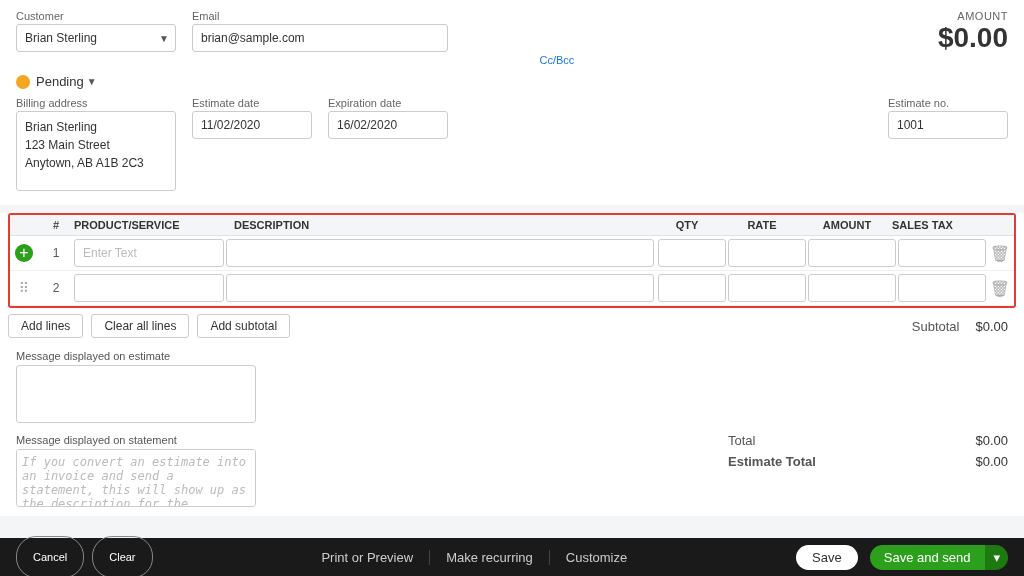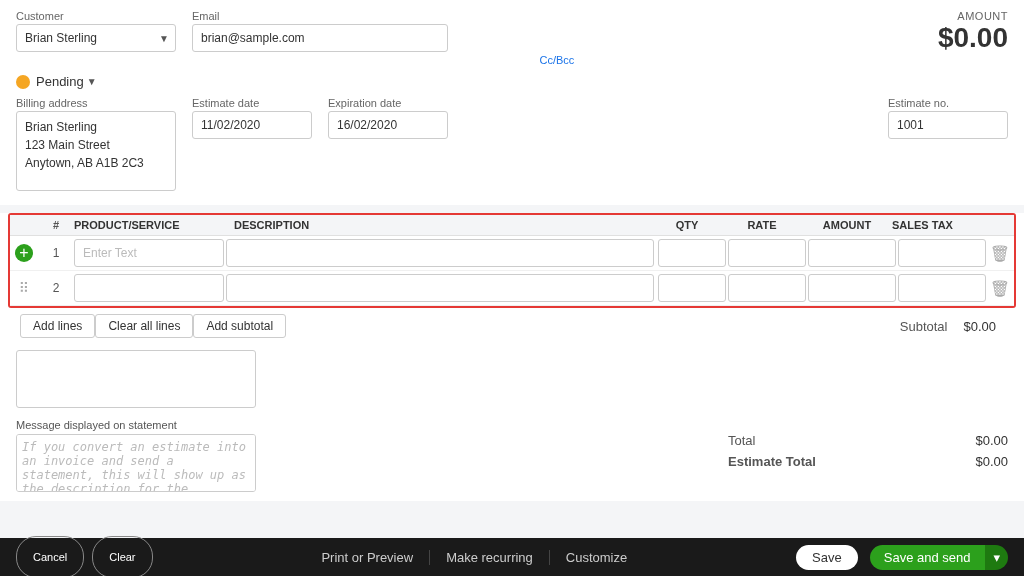--- a/index.html
+++ b/index.html
@@ -72,21 +72,21 @@
 
     .product-input { width: 150px; border: 1.5px solid #2ca01c; border-radius: 3px; height: 26px; padding: 3px 6px; font-size: 12px; color: #aaa; }
     .product-input::placeholder { color: #bbb; font-style: normal; }
     .desc-input { flex: 1; border: 1px solid #ccc; border-radius: 3px; height: 26px; padding: 3px 6px; font-size: 12px; }
     .qty-input { width: 68px; border: 1px solid #ccc; border-radius: 3px; height: 26px; padding: 3px 6px; font-size: 12px; text-align: right; }
     .rate-input { width: 78px; border: 1px solid #ccc; border-radius: 3px; height: 26px; padding: 3px 6px; font-size: 12px; text-align: right; }
     .amount-input { width: 88px; border: 1px solid #ccc; border-radius: 3px; height: 26px; padding: 3px 6px; font-size: 12px; text-align: right; }
     .salestax-input { width: 88px; border: 1px solid #ccc; border-radius: 3px; height: 26px; padding: 3px 6px; font-size: 12px; }
     .delete-btn { width: 28px; display: flex; align-items: center; justify-content: center; color: #aaa; cursor: pointer; font-size: 16px; background: none; border: none; }
 
-    .table-actions { display: flex; padding: 6px 20px; }
+    .table-actions { display: flex; gap: 8px; padding: 6px 8px; }
     .action-btn { background: #fff; border: 1px solid #ccc; border-radius: 3px; padding: 4px 12px; font-size: 12px; cursor: pointer; color: #333; }
 
     
     .bottom-area { display: flex; gap: 16px; padding: 6px 16px; background: #fff; flex-shrink: 0; }
     .messages-area { flex: 1; }
     .msg-label { font-size: 11px; color: #555; margin-bottom: 3px; }
     .msg-textarea { width: 240px; height: 58px; border: 1px solid #ccc; border-radius: 3px; padding: 5px; font-size: 12px; resize: none; color: #333; }
     .msg-textarea-stmt { width: 240px; height: 58px; border: 1px solid #ccc; border-radius: 3px; padding: 5px; font-size: 12px; resize: none; color: #bbb; font-style: italic; }
 
     .totals-area { min-width: 280px; }
@@ -213,20 +213,21 @@
       <button class="action-btn">Add subtotal</button>
       <div style="margin-left:auto; display:flex; align-items:center; gap:16px; padding-right:8px;">
         <span style="font-size:13px; color:#555;">Subtotal</span>
         <span style="font-size:13px; font-weight:500;">$0.00</span>
       </div>
     </div>
   </div>
 
   <div class="bottom-area">
     <div class="messages-area">
+      <div class="msg-label">Message displayed on estimate</div>
       <textarea class="msg-textarea" style=""></textarea>
       <div style="height:8px;"></div>
       <div class="msg-label">Message displayed on statement</div>
       <textarea class="msg-textarea-stmt" placeholder="If you convert an estimate into an invoice and send a statement, this will show up as the description for the invoice." style="">If you convert an estimate into an invoice and send a statement, this will show up as the description for the invoice.</textarea>
     </div>
 
     <div class="totals-area">
       <div style="height: 80px;"></div>
       <div class="totals-row">
         <span class="label">Total</span>

